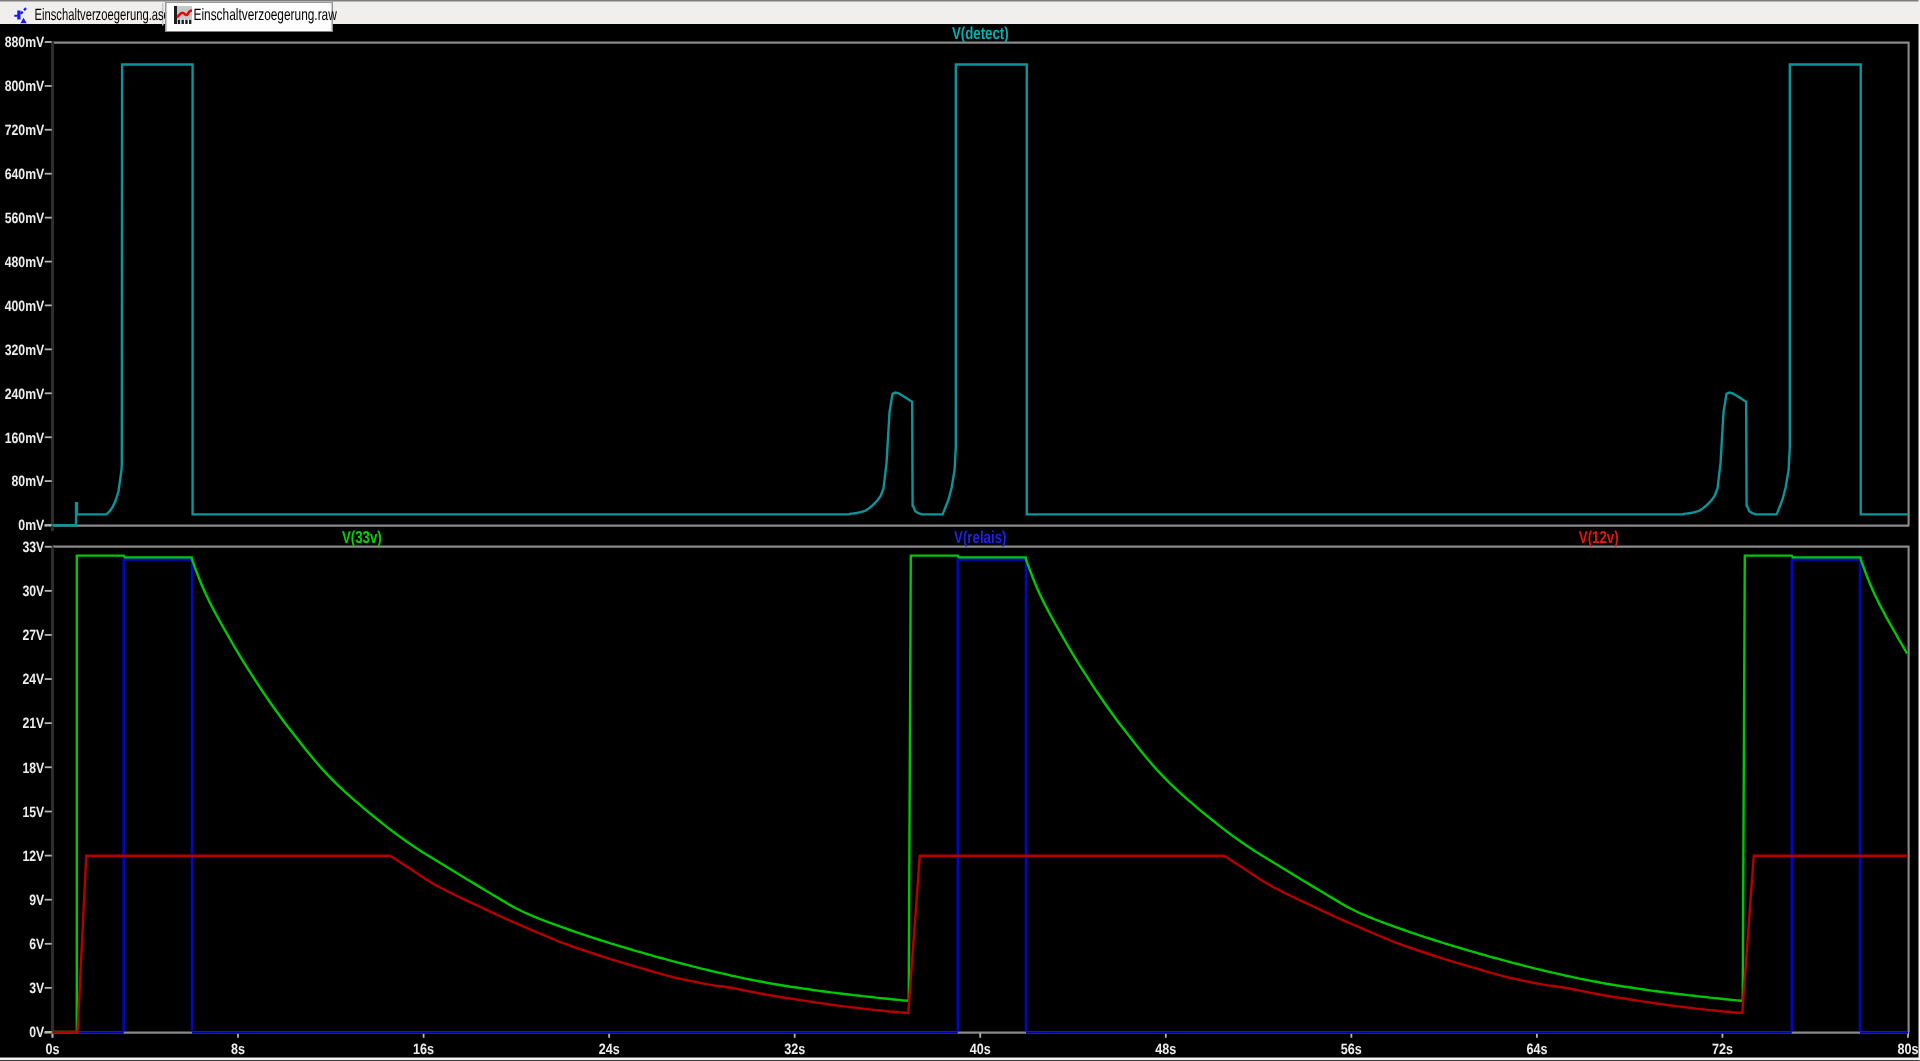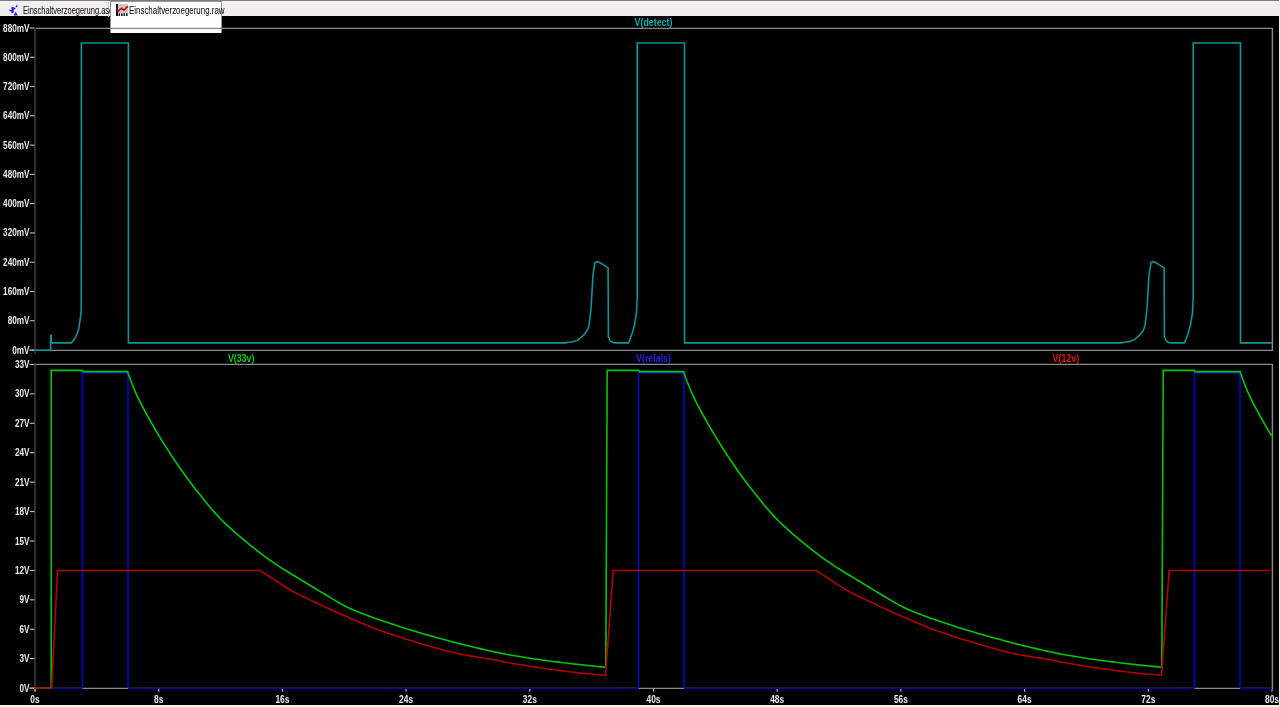--- a/index.html
+++ b/index.html
@@ -1,19 +1,19 @@
 <!DOCTYPE html>
 <html><head><meta charset="utf-8"><style>
 *{margin:0;padding:0;box-sizing:border-box}
 html,body{width:1280px;height:707px;overflow:hidden;background:#000;font-family:"Liberation Sans",sans-serif}
 #frame{position:relative;width:1280px;height:707px;background:#000}
 #topbar{position:absolute;left:0;top:0;width:1280px;height:16px;background:#f0efee;border-top:1px solid #7d7d7d}
 #tab1{position:absolute;left:2px;top:1px;width:107px;height:15px;border-right:1px solid #c6c6c6}
 #tab1 span{position:absolute;left:21px;top:2px;font-size:11px;color:#000;white-space:nowrap;display:inline-block;transform:scaleX(0.68);transform-origin:0 0}
-#tab2{position:absolute;left:110px;top:0px;width:112px;height:32px;background:#fdfdfd;border:1px solid #979797;border-bottom:none}
+#tab2{position:absolute;left:110px;top:0px;width:112px;height:20px;background:#fdfdfd;border:1px solid #979797;border-bottom:none}
 #tab2 span{position:absolute;left:18px;top:2px;font-size:11px;color:#000;white-space:nowrap;display:inline-block;transform:scaleX(0.72);transform-origin:0 0}
 #plot{position:absolute;left:0;top:0}
 #rightedge{position:absolute;right:0;top:0;width:1px;height:707px;background:#f0f0f0}
 #botedge{position:absolute;left:0;bottom:0;width:1280px;height:2px;background:#f0f0f0}
 </style></head>
 <body>
 <div id="frame">
 
 <div id="topbar">
   <div id="tab1">

